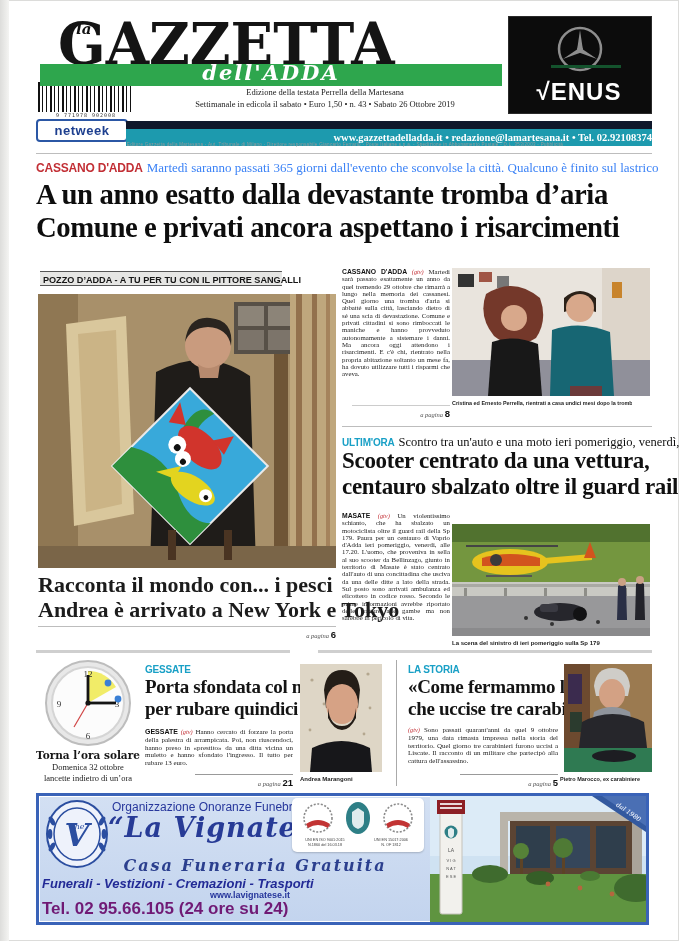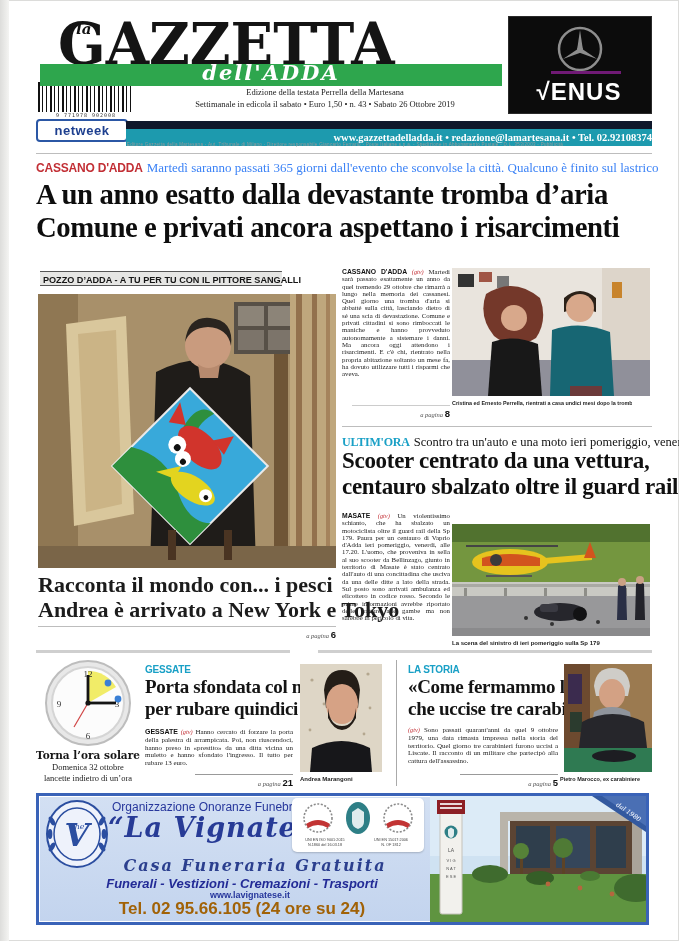--- a/index.html
+++ b/index.html
@@ -13,21 +13,21 @@
   .barcode-num{left:38px;top:112px;width:96px;font:5px "DejaVu Sans Mono",monospace;color:#333;text-align:center;letter-spacing:1px;}
   .logo-la{left:76px;top:20px;font:italic 700 15px "DejaVu Serif",serif;color:#111;}
   .logo-title{left:58px;top:10px;width:450px;font:900 57px "DejaVu Serif",serif;color:#141414;
     letter-spacing:0px;transform:scaleX(.98);transform-origin:left top;white-space:nowrap;}
   .green-band{left:40px;top:64px;width:462px;height:22px;background:#2ea64d;}
   .band-text{left:40px;top:60px;width:462px;text-align:center;font:italic 700 21px "DejaVu Serif",serif;color:#ffffff;letter-spacing:2px;}
   .edition1{left:150px;top:87px;width:350px;text-align:center;font:8.5px "Liberation Serif",serif;color:#222;}
   .edition2{left:120px;top:99px;width:410px;text-align:center;font:8.5px "Liberation Serif",serif;color:#222;}
   .venus-box{left:508px;top:16px;width:142px;height:96px;background:#0c0c0c;border:1px solid #2a2a2a;}
   .venus-word{left:508px;top:78px;width:142px;text-align:center;color:#fff;font:700 24px "Liberation Sans",sans-serif;letter-spacing:1px;}
-  .venus-rest{border-top:3px solid #701a75;padding-top:4px;}
+  .venus-rest{border-top:3px solid #14532d;padding-top:10px;}
   
   .netweek-box{left:36px;top:119px;width:88px;height:19px;background:#fff;border:2px solid #2b57a5;border-radius:4px;
     font:700 13px "Liberation Sans",sans-serif;color:#1d3f8f;text-align:center;line-height:19px;letter-spacing:.5px;}
   .teal-bar{left:126px;top:121px;width:526px;height:17px;background:#1d9aae;border-top:8px solid #0f172a;
     color:#fff;font:700 10.5px "Liberation Serif",serif;text-align:right;line-height:17px;}
   .colophon{left:38px;top:142px;width:614px;font:4.5px "Liberation Sans",sans-serif;color:#9a9a9a;
     text-align:center;white-space:nowrap;overflow:hidden;letter-spacing:.3px;}
   
   .rule{background:#bdbdbd;}
   .kicker-red{color:#c22f35;font:700 12px "Liberation Sans",sans-serif;letter-spacing:-.2px;}
@@ -55,23 +55,23 @@
   .bodycol2{font:7px "Liberation Serif",serif;line-height:7.8px;color:#222;text-align:justify;overflow:hidden;}
   .clock-title{left:36px;top:749px;width:104px;text-align:center;font:700 10.5px "DejaVu Serif",serif;color:#161616;}
   .clock-sub{left:30px;width:116px;text-align:center;font:8.5px "Liberation Serif",serif;color:#222;}
   
   .ad-frame{left:36px;top:793px;width:613px;height:132px;background:linear-gradient(180deg,#d3e0f3,#c3d4ee);
     border:3px solid #3a63b8;box-shadow:inset 0 0 0 1px #ffffff;box-sizing:border-box;}
   .ad-org{left:112px;top:800px;width:230px;font:12px "Liberation Sans",sans-serif;color:#27379c;}
   .ad-brand{left:108px;top:812px;width:250px;font:italic 700 27px "DejaVu Serif",serif;color:#273b96;letter-spacing:1px;white-space:nowrap;}
   .ad-srl{font:italic 400 9px "DejaVu Serif",serif;}
   .ad-tag{left:110px;top:856px;width:290px;text-align:center;font:italic 700 16px "DejaVu Serif",serif;color:#2b3f8e;letter-spacing:2px;white-space:nowrap;}
-  .ad-serv{left:42px;top:876px;width:400px;text-align:center;font:italic 700 13px "Liberation Sans",sans-serif;color:#222a96;white-space:nowrap;}
+  .ad-serv{left:42px;top:876px;width:400px;text-align:left;font:italic 700 13px "Liberation Sans",sans-serif;color:#222a96;white-space:nowrap;}
   .ad-url{left:50px;top:890px;width:400px;text-align:center;font:700 9px "Liberation Sans",sans-serif;color:#27379c;}
-  .ad-tel{left:42px;top:899px;width:400px;text-align:center;font:700 17px "Liberation Sans",sans-serif;color:#a16207;white-space:nowrap;}
+  .ad-tel{left:42px;top:899px;width:400px;font:700 17px "Liberation Sans",sans-serif;color:#701a75;white-space:nowrap;}
   .badge-box{left:292px;top:798px;width:132px;height:54px;background:#fff;border-radius:5px;box-shadow:0 1px 2px rgba(0,0,0,.2);}
   .badge-txt{position:absolute;top:40px;width:62px;font:3.8px "Liberation Sans",sans-serif;color:#444;text-align:center;line-height:4.6px;}
   .photo{display:block;}
 </style>
 </head>
 <body>
 
 <div id="page">
   <div class="abs edge"></div>
 
@@ -175,21 +175,21 @@
     <path d="M40,74 Q62,66 86,76 L90,128 L36,128 Z" fill="#181818"></path>
     <path d="M112,30 Q128,16 144,30 L144,44 Q128,38 112,44 Z" fill="#2b2118"></path>
     <circle cx="128" cy="40" r="14" fill="#d8a88b"></circle>
     <path d="M100,62 Q128,52 158,64 L162,128 L98,128 Z" fill="#176673"></path>
     <path d="M118,118 L150,118 L150,128 L118,128 Z" fill="#6b3a3a"></path>
   </svg>
   <div class="abs caption" style="left:452px;top:400px;width:200px;transform:scaleX(.9);transform-origin:left top;">Cristina ed Ernesto Perrella, rientrati a casa undici mesi dopo la tromba d'aria</div>
 
   <div class="abs rule" style="left:342px;top:426px;width:310px;height:1px;"></div>
   <div class="abs" style="left:342px;top:432px;width:312px;white-space:nowrap;">
-    <span class="kicker-cyan" style="font-size:12px;font-family:Liberation Serif, serif;">ULTIM'ORA</span>
+    <span class="kicker-cyan" style="font-size:10px;">ULTIM'ORA</span>
     <span class="ult-strap">Scontro tra un'auto e una moto ieri pomeriggio, venerdì, sulla Sp179</span>
   </div>
   <div class="abs ult-headline" style="top:448px;">Scooter centrato da una vettura,</div>
   <div class="abs ult-headline" style="top:474px;">centauro sbalzato oltre il guard rail</div>
   <div class="abs bodycol" style="left:342px;top:512px;width:108px;height:128px;">
     <span class="lead-kick">MASATE</span>
     <span class="gtv">(gtv)</span>
     <span>Un violentissimo schianto, che ha sbalzato un motociclista oltre il guard rail della Sp 179. Paura per un centauro di Vaprio d'Adda ieri pomeriggio, venerdì, alle 17.20. L'uomo, che proveniva in sella al suo scooter da Bellinzago, giunto in territorio di Masate è stato centrato dall'auto di una concittadina che usciva da una delle ditte a lato della strada. Sul posto sono arrivati ambulanza ed elicottero in codice rosso. Secondo le prime informazioni avrebbe riportato delle fratture alle gambe ma non sarebbe in pericolo di vita.</span>
   </div>
   <svg class="abs photo" style="left:452px;top:524px;" width="198" height="112" viewBox="0 0 198 112">

